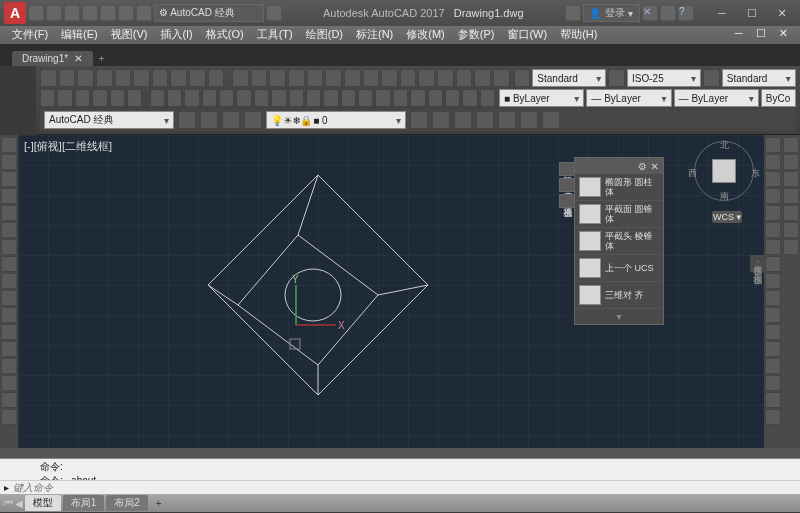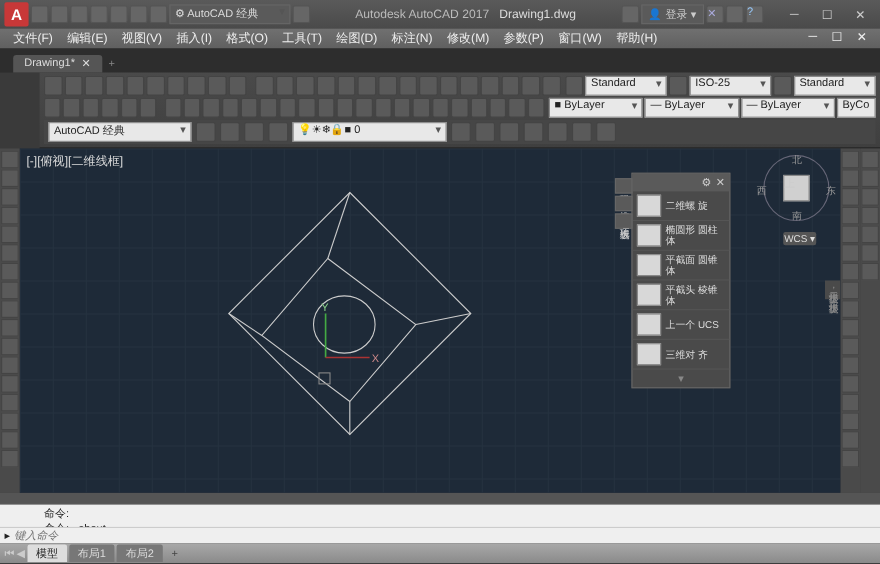--- a/index.html
+++ b/index.html
@@ -12,21 +12,21 @@
 .login-box { background: #5a5a5a; padding: 1px 6px; border: 1px solid #666; font-size: 10px; display: flex; align-items: center; gap: 3px; }
 .win-btn { width: 28px; height: 18px; display: flex; align-items: center; justify-content: center; color: #ccc; font-size: 11px; }
 .menubar { height: 18px; background: linear-gradient(#707070,#606060); display: flex; padding: 0 6px; gap: 1px; }
 .menu-item { padding: 1px 6px; color: #eee; font-size: 11px; }
 .doctab-row { height: 22px; background: #2d2d2d; display: flex; align-items: flex-end; padding: 0 12px; }
 .doctab { background: #555; color: #ddd; padding: 2px 10px; font-size: 10px; border-radius: 3px 3px 0 0; display: flex; gap: 6px; }
 .ribbon { background: linear-gradient(#4a4a4a,#3f3f3f); border-bottom: 1px solid #222; padding: 3px 4px; margin-left: 36px; }
 .ribbon-row { display: flex; gap: 2px; margin-bottom: 2px; }
 .rb { width: 18px; height: 18px; background: #5a5a5a; border: 1px solid #444; border-radius: 2px; }
 .prop-row { display: flex; gap: 4px; padding: 2px 4px; background: #464646; align-items: center; }
-.dropdown { background: #e8e8e8; color: #222; border: 1px solid #888; height: 18px; display: flex; align-items: flex-start; padding: 0 4px; font-size: 10px; justify-content: space-between; }
+.dropdown { background: #e8e8e8; color: #222; border: 1px solid #888; height: 18px; display: flex; align-items: center; padding: 0 4px; font-size: 10px; justify-content: space-between; }
 .dropdown .arrow { color: #555; }
 .main-area { display: flex; flex-direction: column; height: calc(513px - 26px - 18px - 22px - 70px - 18px - 18px - 18px); }
 .vtoolbar { width: 18px; background: #4a4a4a; display: flex; flex-direction: column; gap: 1px; padding: 2px 1px; }
 .vbtn { width: 16px; height: 16px; background: #5a5a5a; border: 1px solid #444; }
 .canvas { flex: 1; position: relative; background: #1e2a38; overflow: hidden; }
 .canvas::before { content: ""; position: absolute; inset: 0; background-image: linear-gradient(#25323f 1px, transparent 1px), linear-gradient(90deg, #25323f 1px, transparent 1px); background-size: 30px 30px; }
 .canvas-label { position: absolute; top: 4px; left: 6px; color: #dcdcdc; font-size: 11px; z-index: 2; }
 .shape { position: absolute; left: 160px; top: 30px; z-index: 2; }
 .viewcube { position: absolute; top: 6px; right: 10px; width: 60px; height: 60px; z-index: 3; }
 .viewcube .ring { position: absolute; inset: 0; border: 1px solid #667; border-radius: 50%; }
@@ -276,25 +276,20 @@
           <div class="panel-tab">联机</div>
           <div class="panel-tab">搜索</div>
           <div class="panel-tab">选项板</div>
         </div>
         <div class="panel-head">
             <span>⚙</span>
             <span>✕</span>
           </div>
         <div class="panel-item">
             <div class="ico"></div>
-            <div class="txt">二维螺
-旋</div>
-          </div>
-        <div class="panel-item">
-            <div class="ico"></div>
             <div class="txt">椭圆形
 圆柱体</div>
           </div>
         <div class="panel-item">
             <div class="ico"></div>
             <div class="txt">平截面
 圆锥体</div>
           </div>
         <div class="panel-item">
             <div class="ico"></div>

